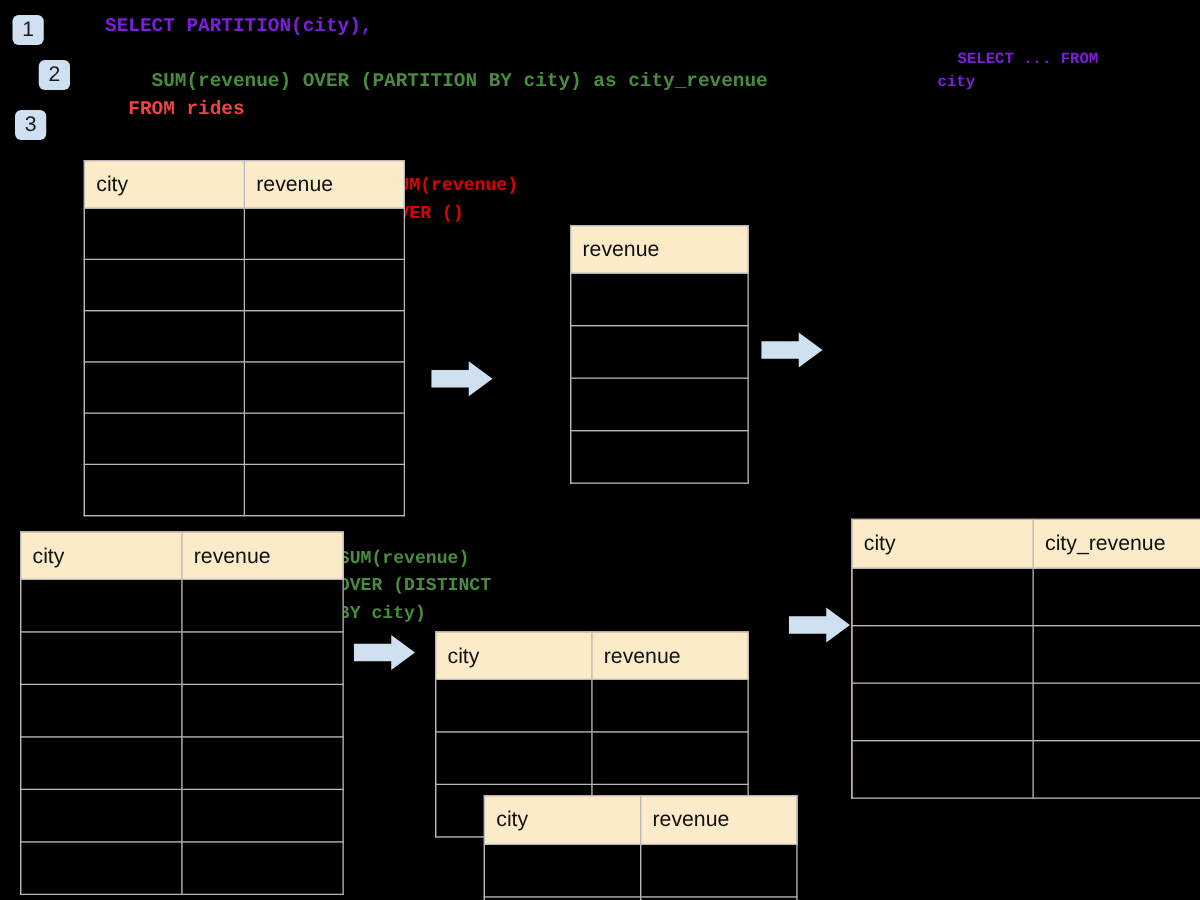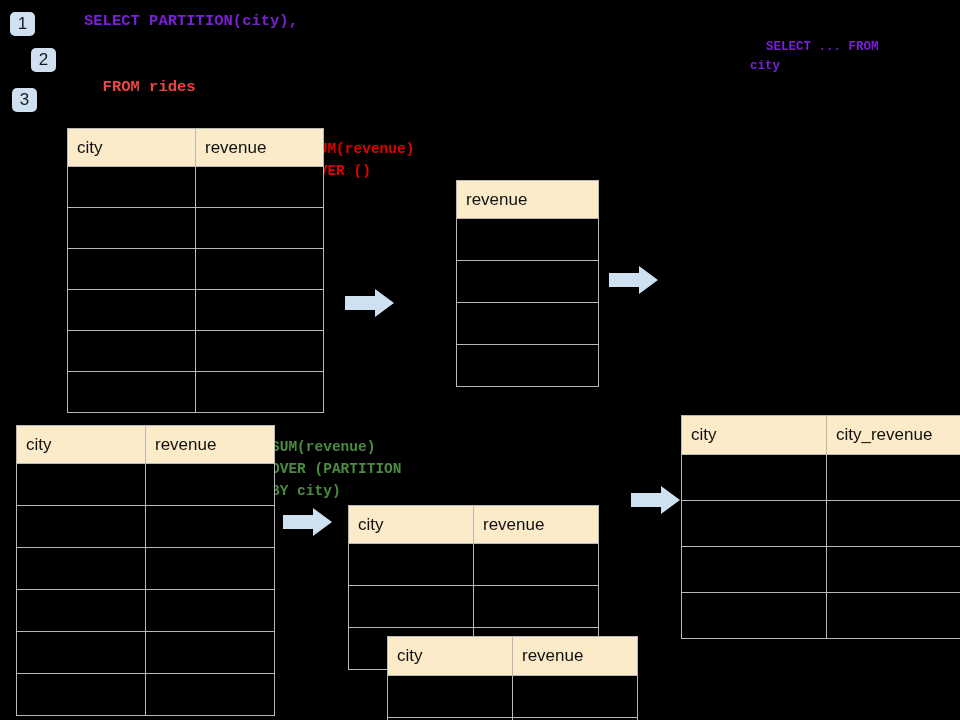--- a/index.html
+++ b/index.html
@@ -89,30 +89,31 @@
 </head>
 <body>
 
 <div id="canvas">
 
   <div class="badge" style="left:10px; top:12px;">1</div>
   <div class="badge" style="left:31px; top:48px;">2</div>
   <div class="badge" style="left:12px; top:88px;">3</div>
 
   <div class="code" style="left:84px; top:12px; color:#7b1fd8;">SELECT PARTITION(city),</div>
+  <div class="code" style="left:84px; top:56px; color:#4a8c3f;">    SUM(revenue) OVER (PARTITION BY city) as city_revenue</div>
   <div class="code" style="left:84px; top:78px; color:#ef4444;">  FROM rides</div>
 
   <div class="code-sm" style="left:750px; top:38px; color:#7b1fd8;margin-left:16px;">SELECT ... FROM</div>
   <div class="code-sm" style="left:750px; top:57px; color:#7b1fd8;">city</div>
 
   <div class="annot" style="left:310px; top:138px; color:#e00000;">SUM(revenue)
 OVER ()</div>
 
   <div class="annot" style="left:271px; top:436px; color:#4a8c3f;">SUM(revenue)
-OVER (PARTITION
+OVER (DISTINCT
 BY city)</div>
 
   <table class="tbl" style="left:67px; top:128px; width:236px;">
     <tbody>
         <tr>
       <th style="width:118px; height:37px;">city</th>
       <th style="width:118px; height:37px;">revenue</th>
     </tr>
     <tr>
           <td style="height:40px;"></td>

